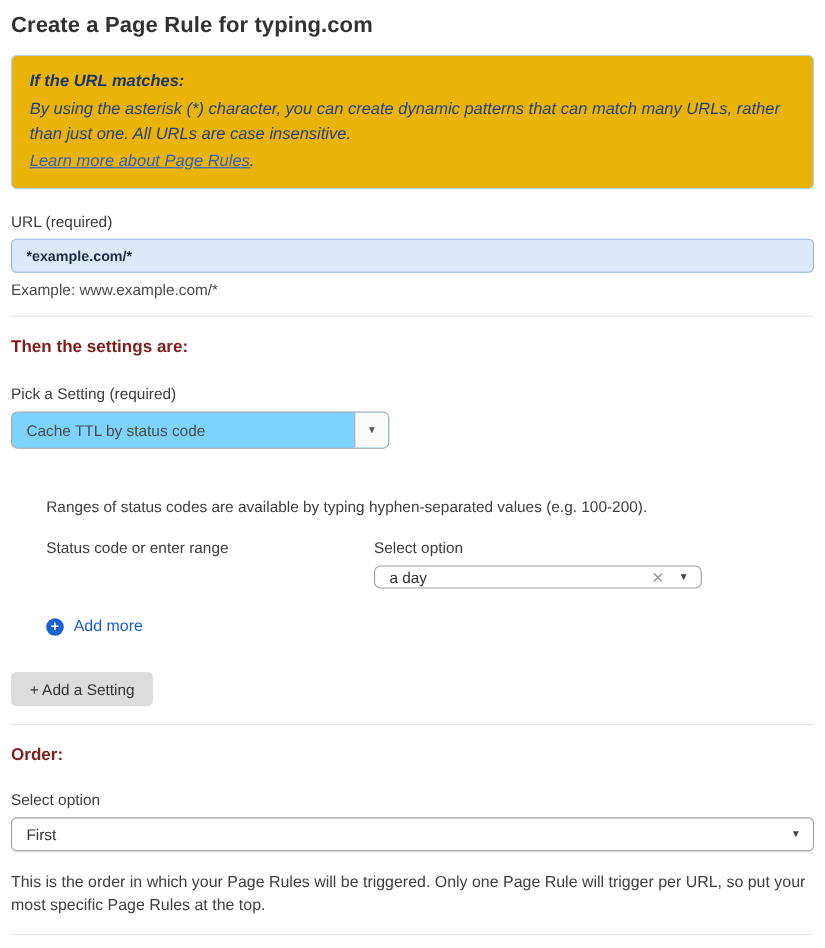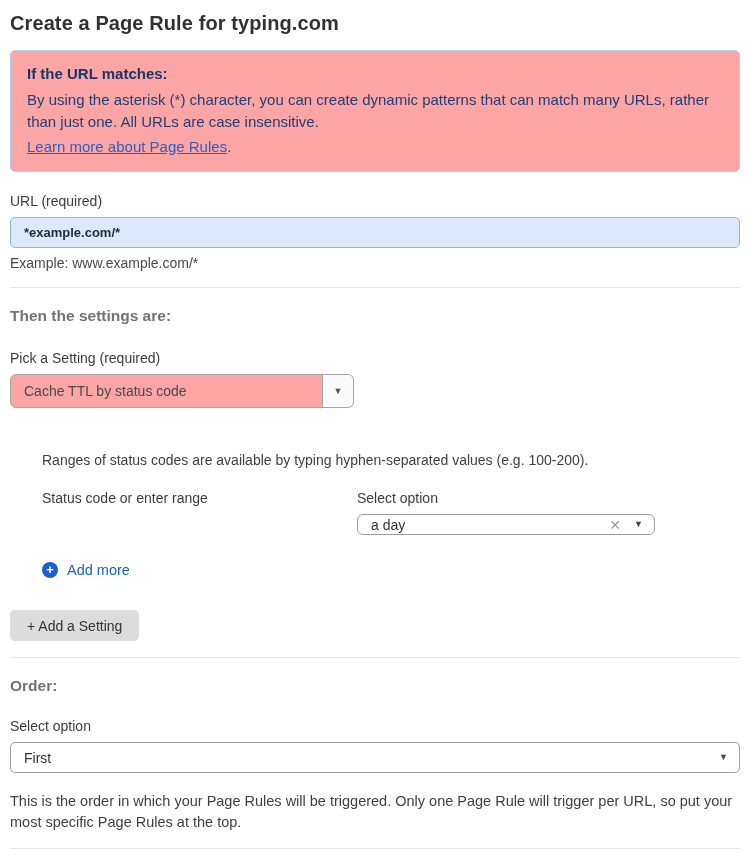--- a/index.html
+++ b/index.html
@@ -15,27 +15,28 @@
   h1.page-title {
     font-size: 20px;
     font-weight: 700;
     color: #313131;
     margin: 2px 0 0;
     letter-spacing: .1px;
   }
 
   .info-box {
     margin-top: 15px;
-    background: #fca5a5;
+    background: #eab308;
     border: 1px solid #b3d1f0;
     border-radius: 5px;
     padding: 12px 16px 13px;
     font-size: 15px;
     color: #24407a;
     line-height: 1.5;
+    font-style: italic;
   }
   .info-box .info-heading {
     font-weight: 700;
     color: #1b3668;
     margin-bottom: 3px;
   }
   .info-box .info-link-line { margin-top: 2px; }
   .info-box a {
     color: #2d5fc8;
     text-decoration: underline;
@@ -72,32 +73,32 @@
 
   .divider {
     border: none;
     border-top: 1px solid #e4e4e4;
     margin-top: 16px;
   }
 
   h2.section-heading {
     font-size: 15.5px;
     font-weight: 700;
-    color: #737373;
+    color: #7f1d1d;
     margin-top: 19px;
   }
 
   .pick-label { margin-top: 25px; }
   .native-select {
     margin-top: 8px;
     width: 344px;
     height: 34px;
     border: 1px solid #a6a6a6;
     border-radius: 6px;
-    background: #fca5a5;
+    background: #7dd3fc;
     display: flex;
     align-items: stretch;
     cursor: pointer;
     overflow: hidden;
   }
   .native-select .ns-value {
     flex: 1;
     display: flex;
     align-items: center;
     padding: 0 13px;
@@ -117,21 +118,20 @@
 
   .nested { margin-left: 32px; }
   .range-hint {
     margin-top: 44px;
     font-size: 14px;
     color: #3f3f3f;
   }
   .settings-row {
     margin-top: 22px;
     display: flex;
-    gap: 17px;
   }
   .settings-col { width: 298px; }
   .text-input {
     margin-top: 8px;
     width: 100%;
     height: 33px;
     border: 1px solid #9e9e9e;
     border-radius: 6px;
     padding: 0 12px;
     font-family: "Liberation Sans", sans-serif;

